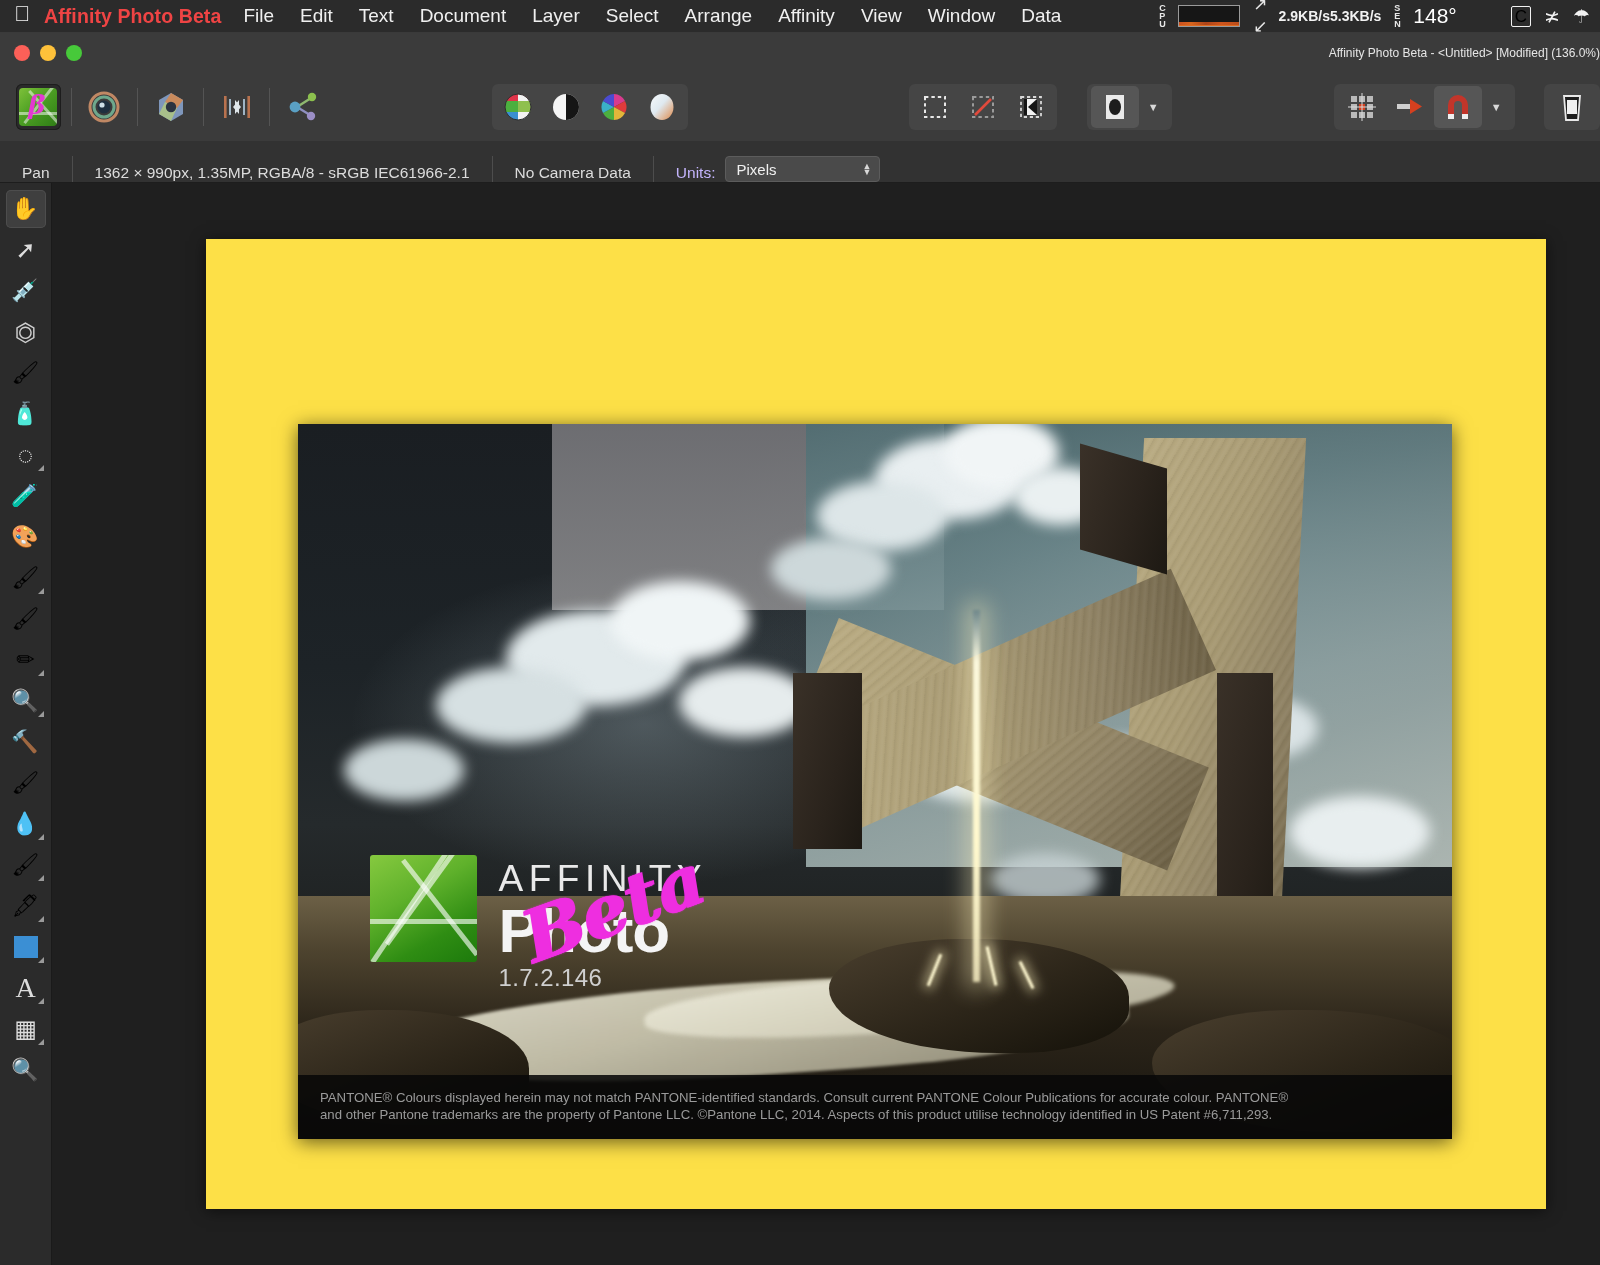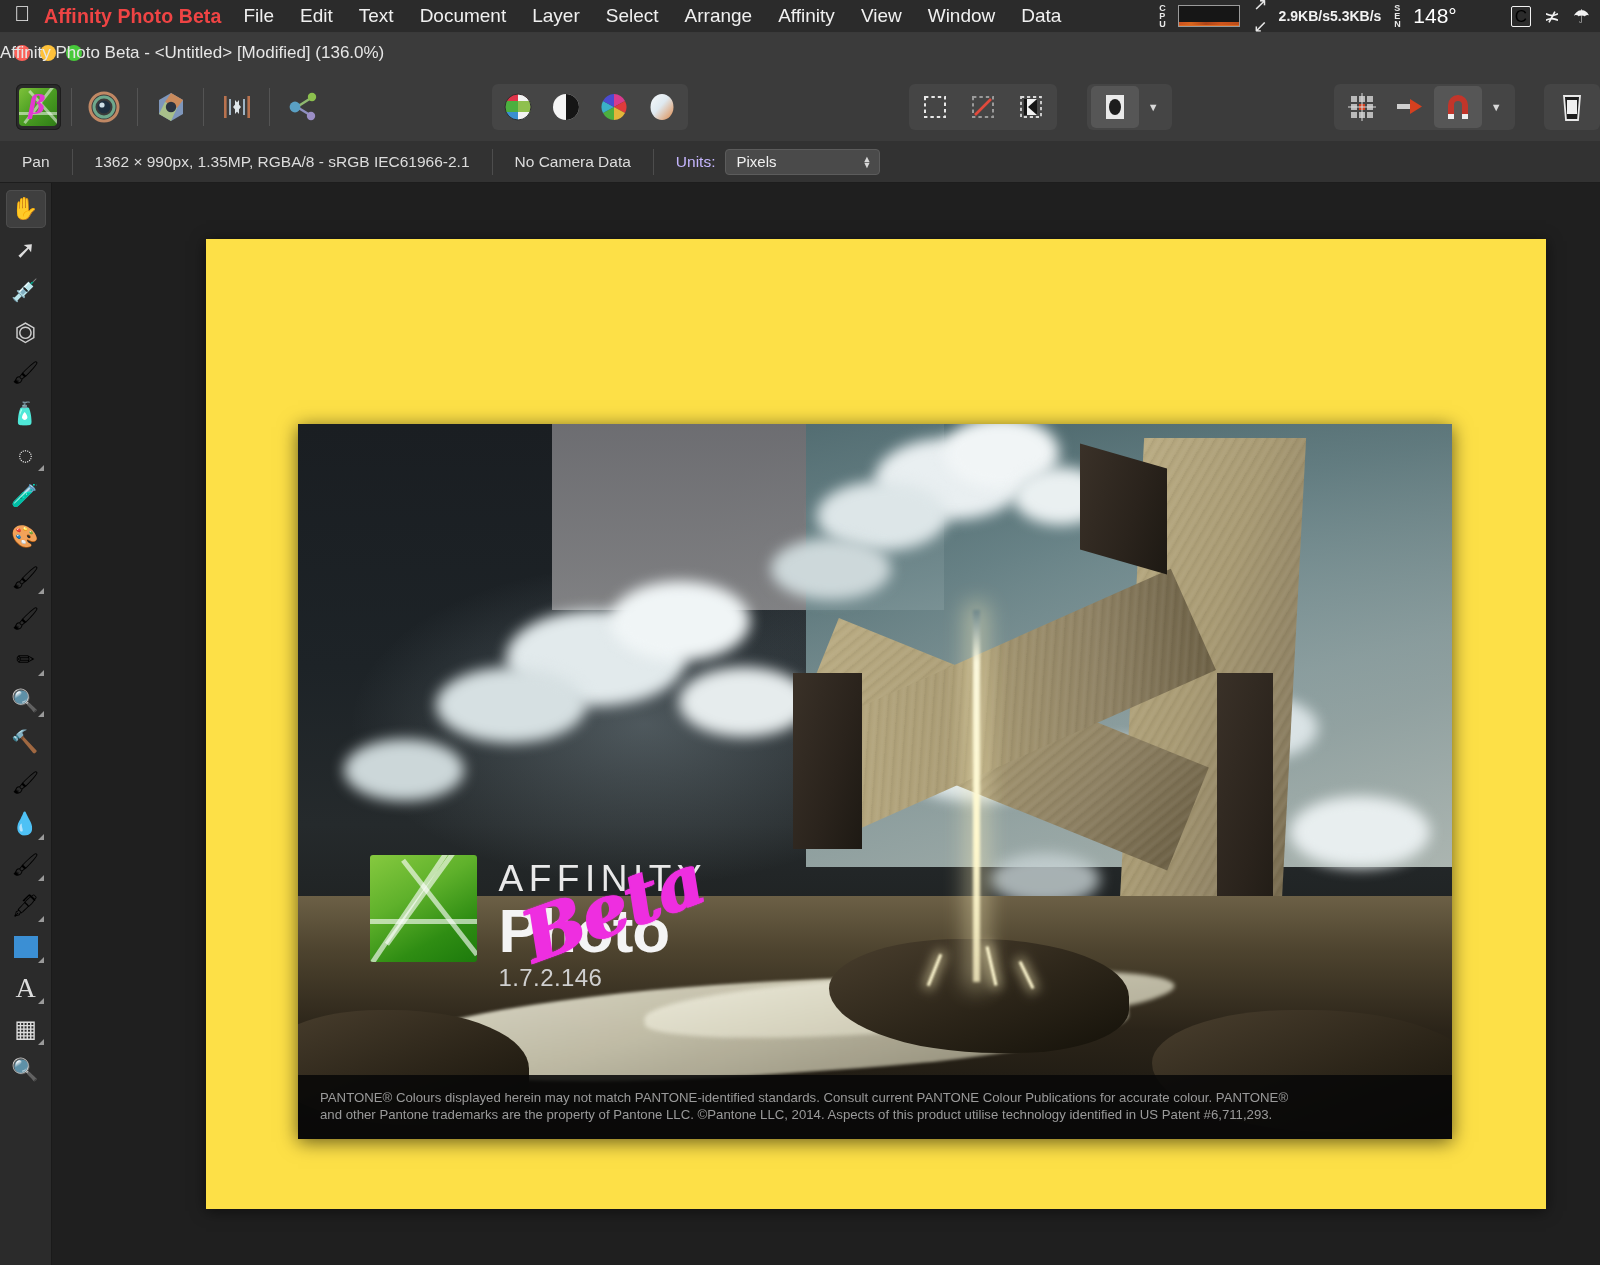--- a/index.html
+++ b/index.html
@@ -39,22 +39,22 @@
   
   .titlebar{
     position:absolute; left:0; top:33px; width:1600px; height:40px;
     background:#3b3b3b;
     display:flex; align-items:center;
   }
   .traffic{ display:flex; gap:10px; padding-left:14px; }
   .tl{ width:16px; height:16px; border-radius:50%; }
   .tl.r{ background:#fc6058; } .tl.y{ background:#fec13a; } .tl.g{ background:#47c93a; }
   .win-title{
-    position:absolute; left:0; right:0; text-align:left;
-    color:#e6e6e6; font-size:17px; pointer-events:none;
+    position:absolute; left:0; right:0; text-align:right;
+    color:#e6e6e6; font-size:12px; pointer-events:none;
   }
 
   
   .toolbar{
     position:absolute; left:0; top:73px; width:1600px; height:68px;
     background:#3b3b3b; display:flex; align-items:center;
   }
   .tb-btn{
     width:46px; height:46px; border-radius:6px;
     display:flex; align-items:center; justify-content:center;
@@ -74,21 +74,21 @@
 
   .seg-box{ background:#454545; border-radius:6px; display:flex; padding:2px; }
   .seg-btn{ width:48px; height:42px; display:flex; align-items:center; justify-content:center; border-radius:5px;}
   .seg-btn.on{ background:#565656; }
 
   .panel-box{ background:#454545; border-radius:6px; display:flex; align-items:center; padding:2px 4px; }
 
   
   .infobar{
     position:absolute; left:0; top:141px; width:1600px; height:42px;
-    background:#323232; display:flex; align-items:center;
+    background:#323232; display:flex; align-items:flex-end;
     border-bottom:1px solid #1d1d1d;
   }
   .info-cell{ color:#dcdcdc; font-size:15.5px; padding:0 22px; white-space:nowrap; }
   .info-div{ width:1px; height:26px; background:#4d4d4d; }
   .units-label{ color:#c4b5fd; font-size:15.5px; padding:0 10px 0 22px; }
   .units-select{
     width:155px; height:26px; background:#4a4a4a; border:1px solid #5c5c5c; border-radius:4px;
     display:flex; align-items:center; color:#f0f0f0; font-size:15px; padding-left:10px; position:relative;
   }
   .units-select .arrows{

